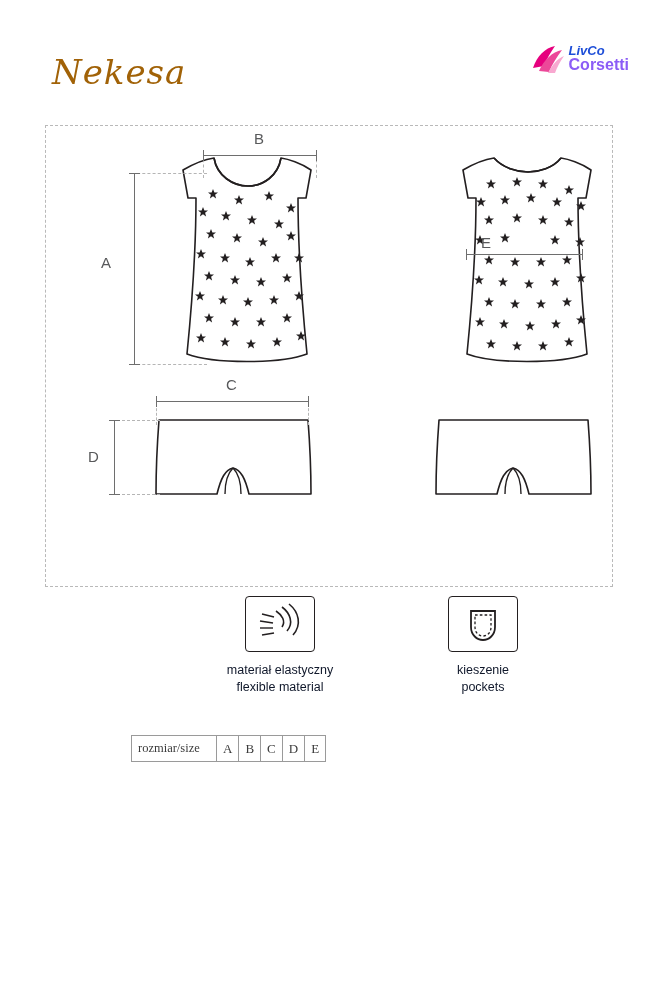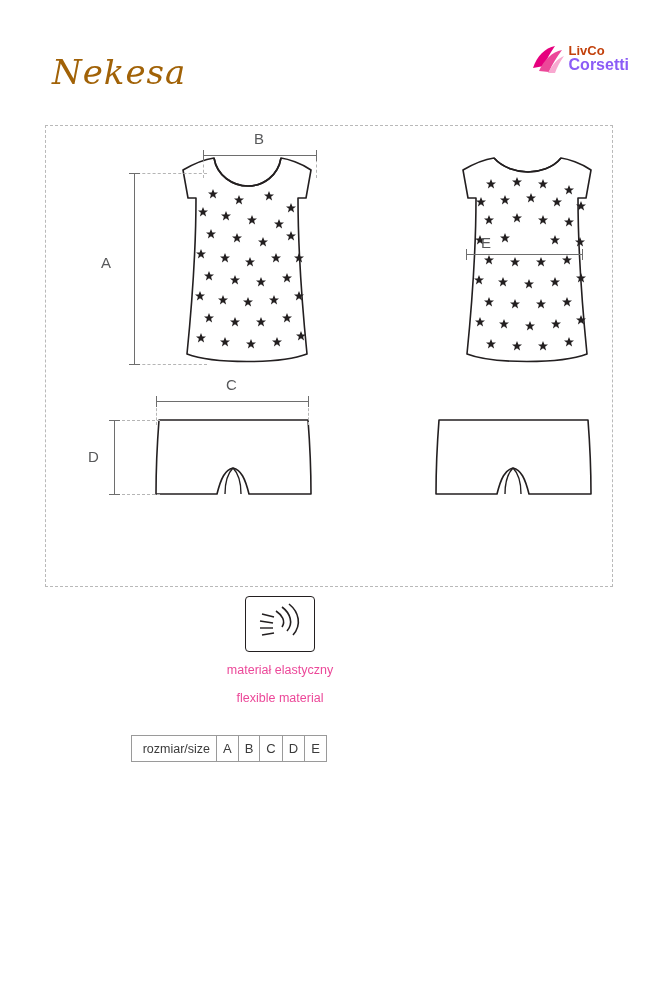--- a/index.html
+++ b/index.html
@@ -33,23 +33,24 @@
     margin-right: 4px;
     position: relative;
   }
   .logo-text {
     line-height: 1.05;
     text-align: left;
   }
   .logo-text .l1 {
     font-size: 13px;
     font-weight: bold;
-    color: #c2410c;
+    color: #1d4ed8;
     letter-spacing: 0px;
     display: block;
+    font-style: italic;
   }
   .logo-text .l2 {
     font-size: 16px;
     font-weight: bold;
     color: #8b5cf6;
     display: block;
     letter-spacing: 0px;
   }
 
   
@@ -137,36 +138,36 @@
     height: 56px;
     border: 1.5px solid #231f20;
     border-radius: 4px;
     margin: 0 auto 10px auto;
     position: relative;
     box-sizing: border-box;
   }
   .feature .cap {
     font-size: 12.5px;
     line-height: 1.35;
-    color: #ec4899;
+    color: #0f172a;
   }
   .feature .cap .pl { display: block; }
-  .feature .cap .en { display: block; margin-top: 11px; }
+  .feature .cap .en { display: block; }
 
   
   .sizetable {
     position: absolute;
     left: 131px;
     top: 735px;
     border-collapse: collapse;
   }
   .sizetable td, .sizetable th {
     border: 1px solid #9a9a9a;
-    text-align: right;
-    font-family: Liberation Sans, sans-serif;
+    text-align: left;
+    font-family: Liberation Serif, serif;
     color: #3b3b3b;
     font-weight: normal;
     margin-top: 44px;
   }
   .sizetable thead th {
     height: 25px;
     font-size: 13px;
     padding: 0 6px;
   }
   .sizetable thead th.first {
@@ -403,20 +404,32 @@
         <path d="M14 31 L27 31" stroke="#231f20" stroke-width="1.4"></path>
         <path d="M16 38 L28 36" stroke="#231f20" stroke-width="1.4"></path>
       </svg>
     </div>
     <div class="cap">
       <span class="pl">materiał elastyczny</span>
       <span class="en">flexible material</span>
     </div>
   </div>
 
+  <div class="feature" style="left:338px; top:0;">
+    <div class="box">
+      <svg width="68" height="54" viewBox="0 0 68 54">
+        <path d="M22 14 L46 14 L46 30 C46 38 40 43 34 43 C28 43 22 38 22 30 Z" fill="none" stroke="#231f20" stroke-width="1.8"></path>
+        <path d="M26 18 L42 18 L42 30 C42 35.5 38.5 39 34 39 C29.5 39 26 35.5 26 30 Z" fill="none" stroke="#231f20" stroke-width="1.3" stroke-dasharray="2.6 2.2"></path>
+      </svg>
+    </div>
+    <div class="cap">
+      <span class="pl">kieszenie</span>
+      <span class="en">pockets</span>
+    </div>
+  </div>
 
 </div>
 
 <table class="sizetable">
   <thead>
     <tr>
       <th class="first">rozmiar/size</th>
       <th>A</th>
       <th>B</th>
       <th>C</th>

